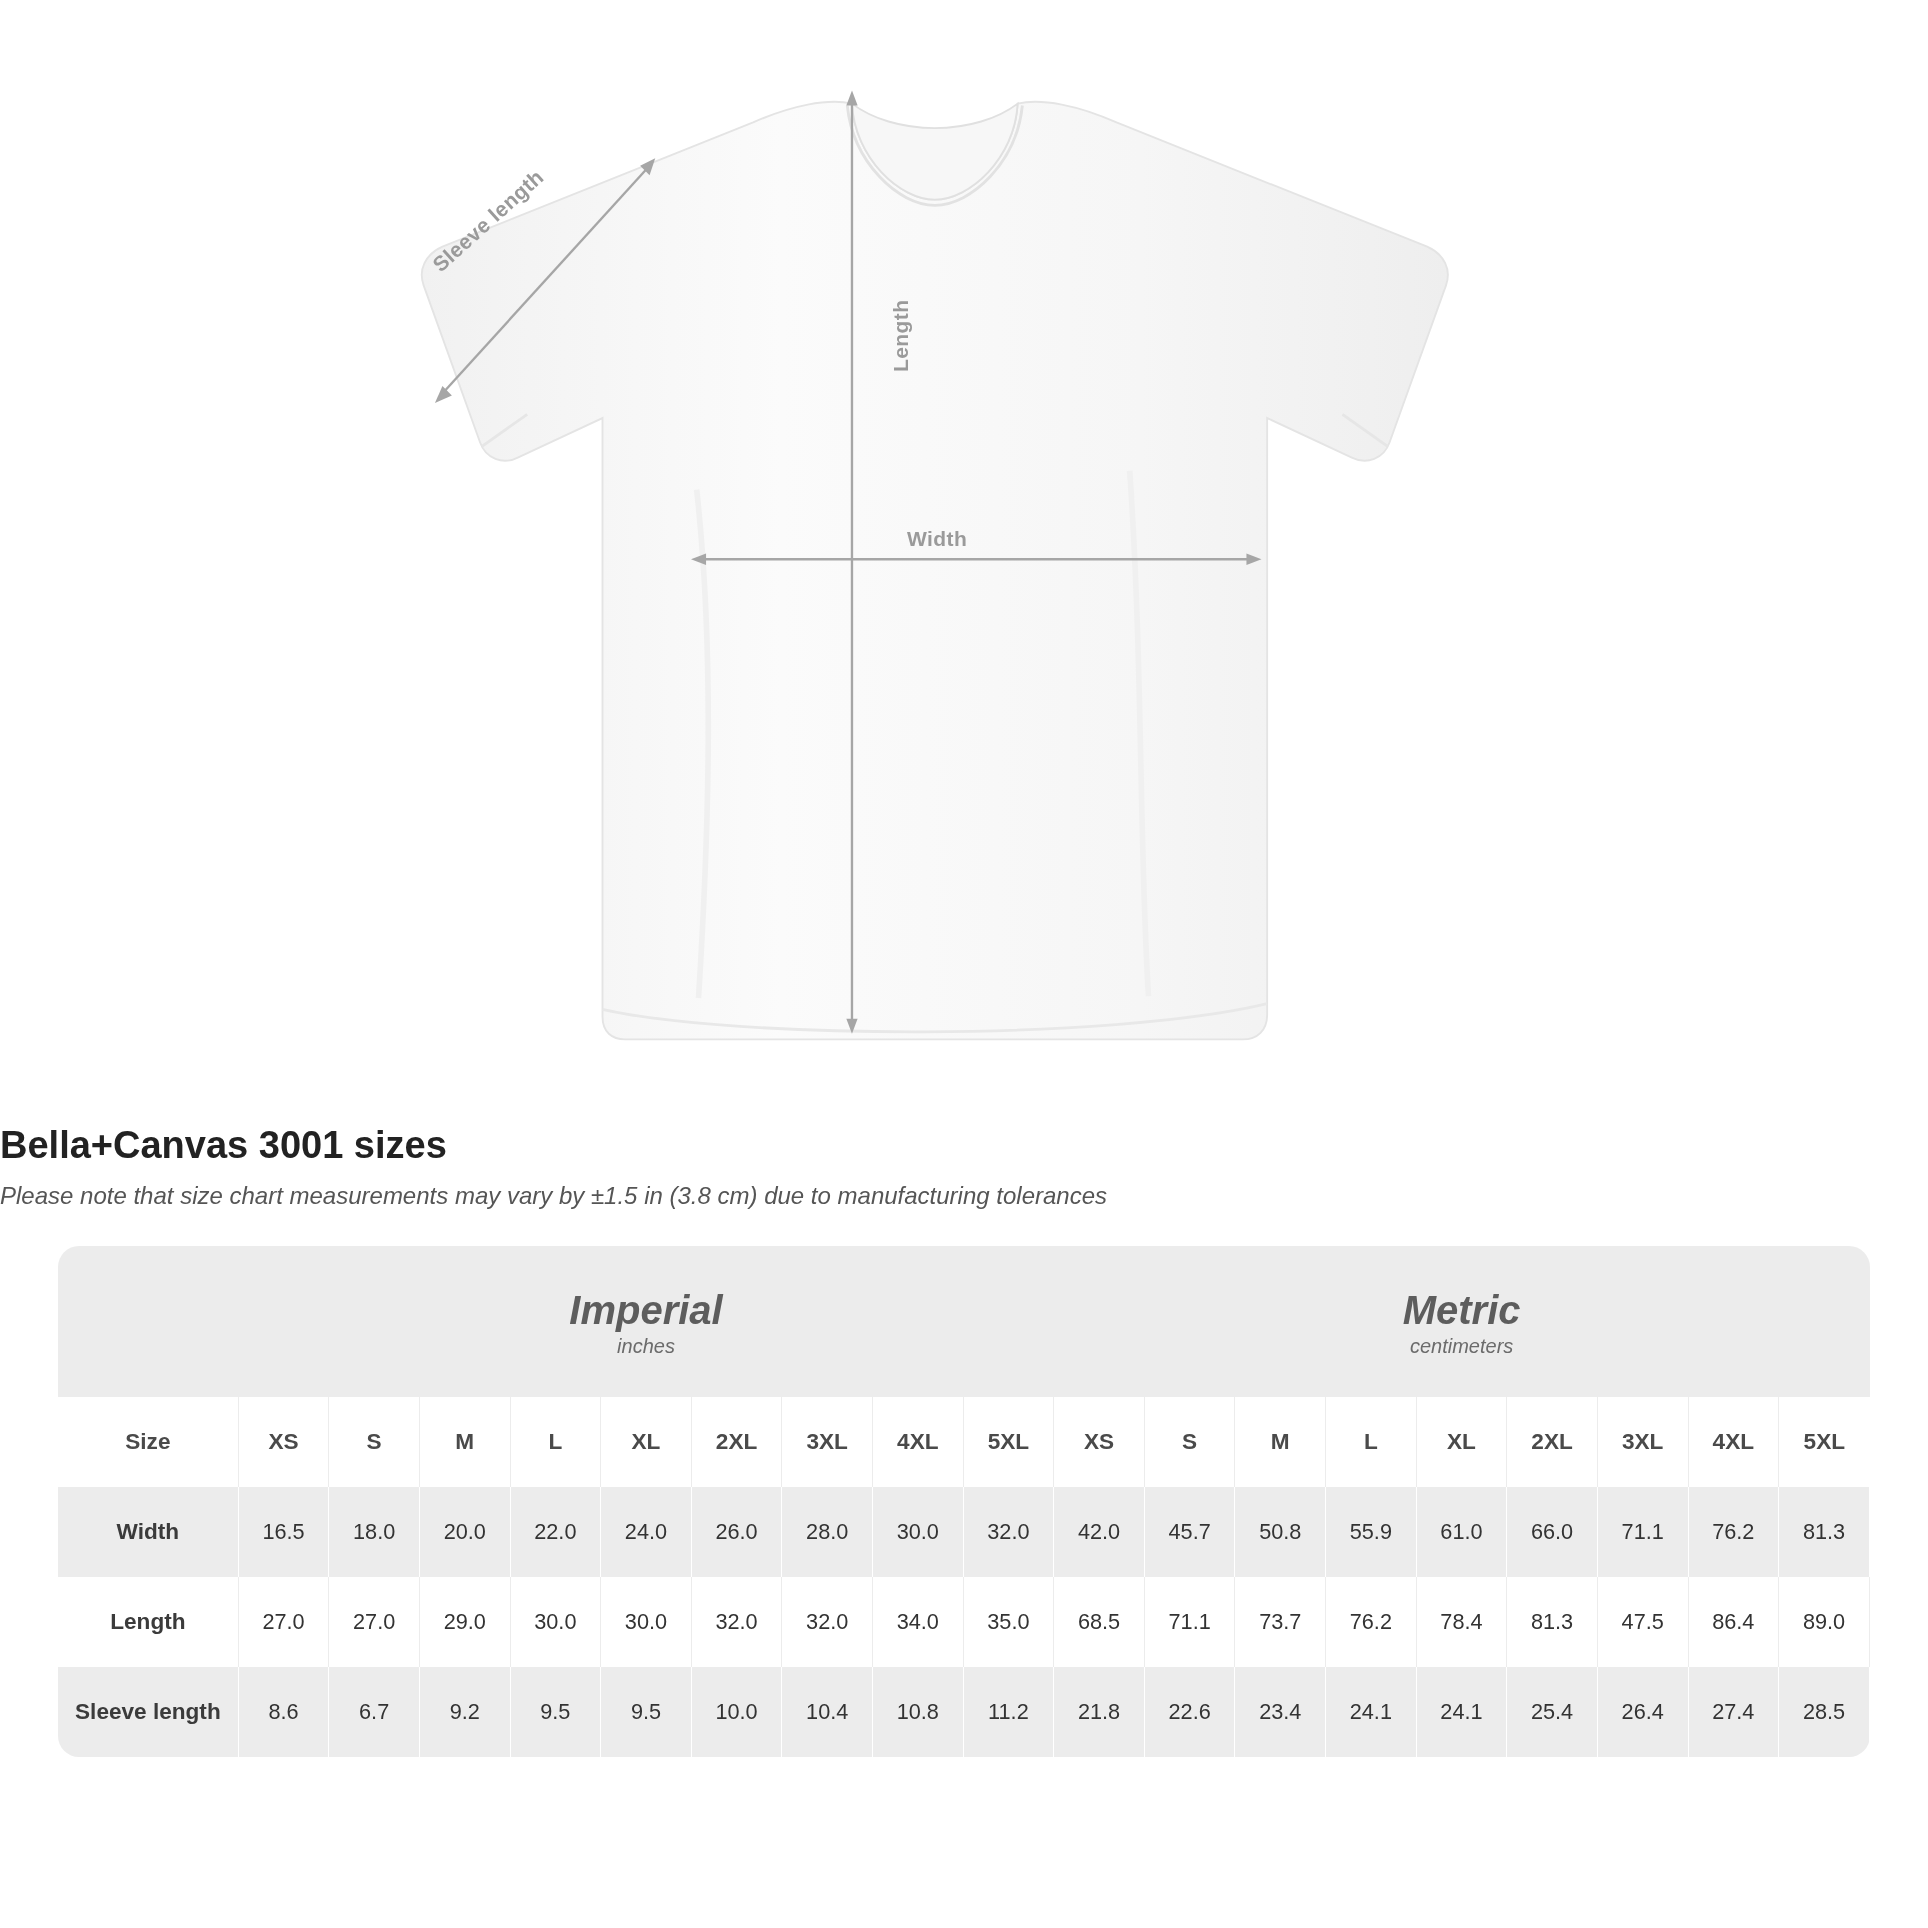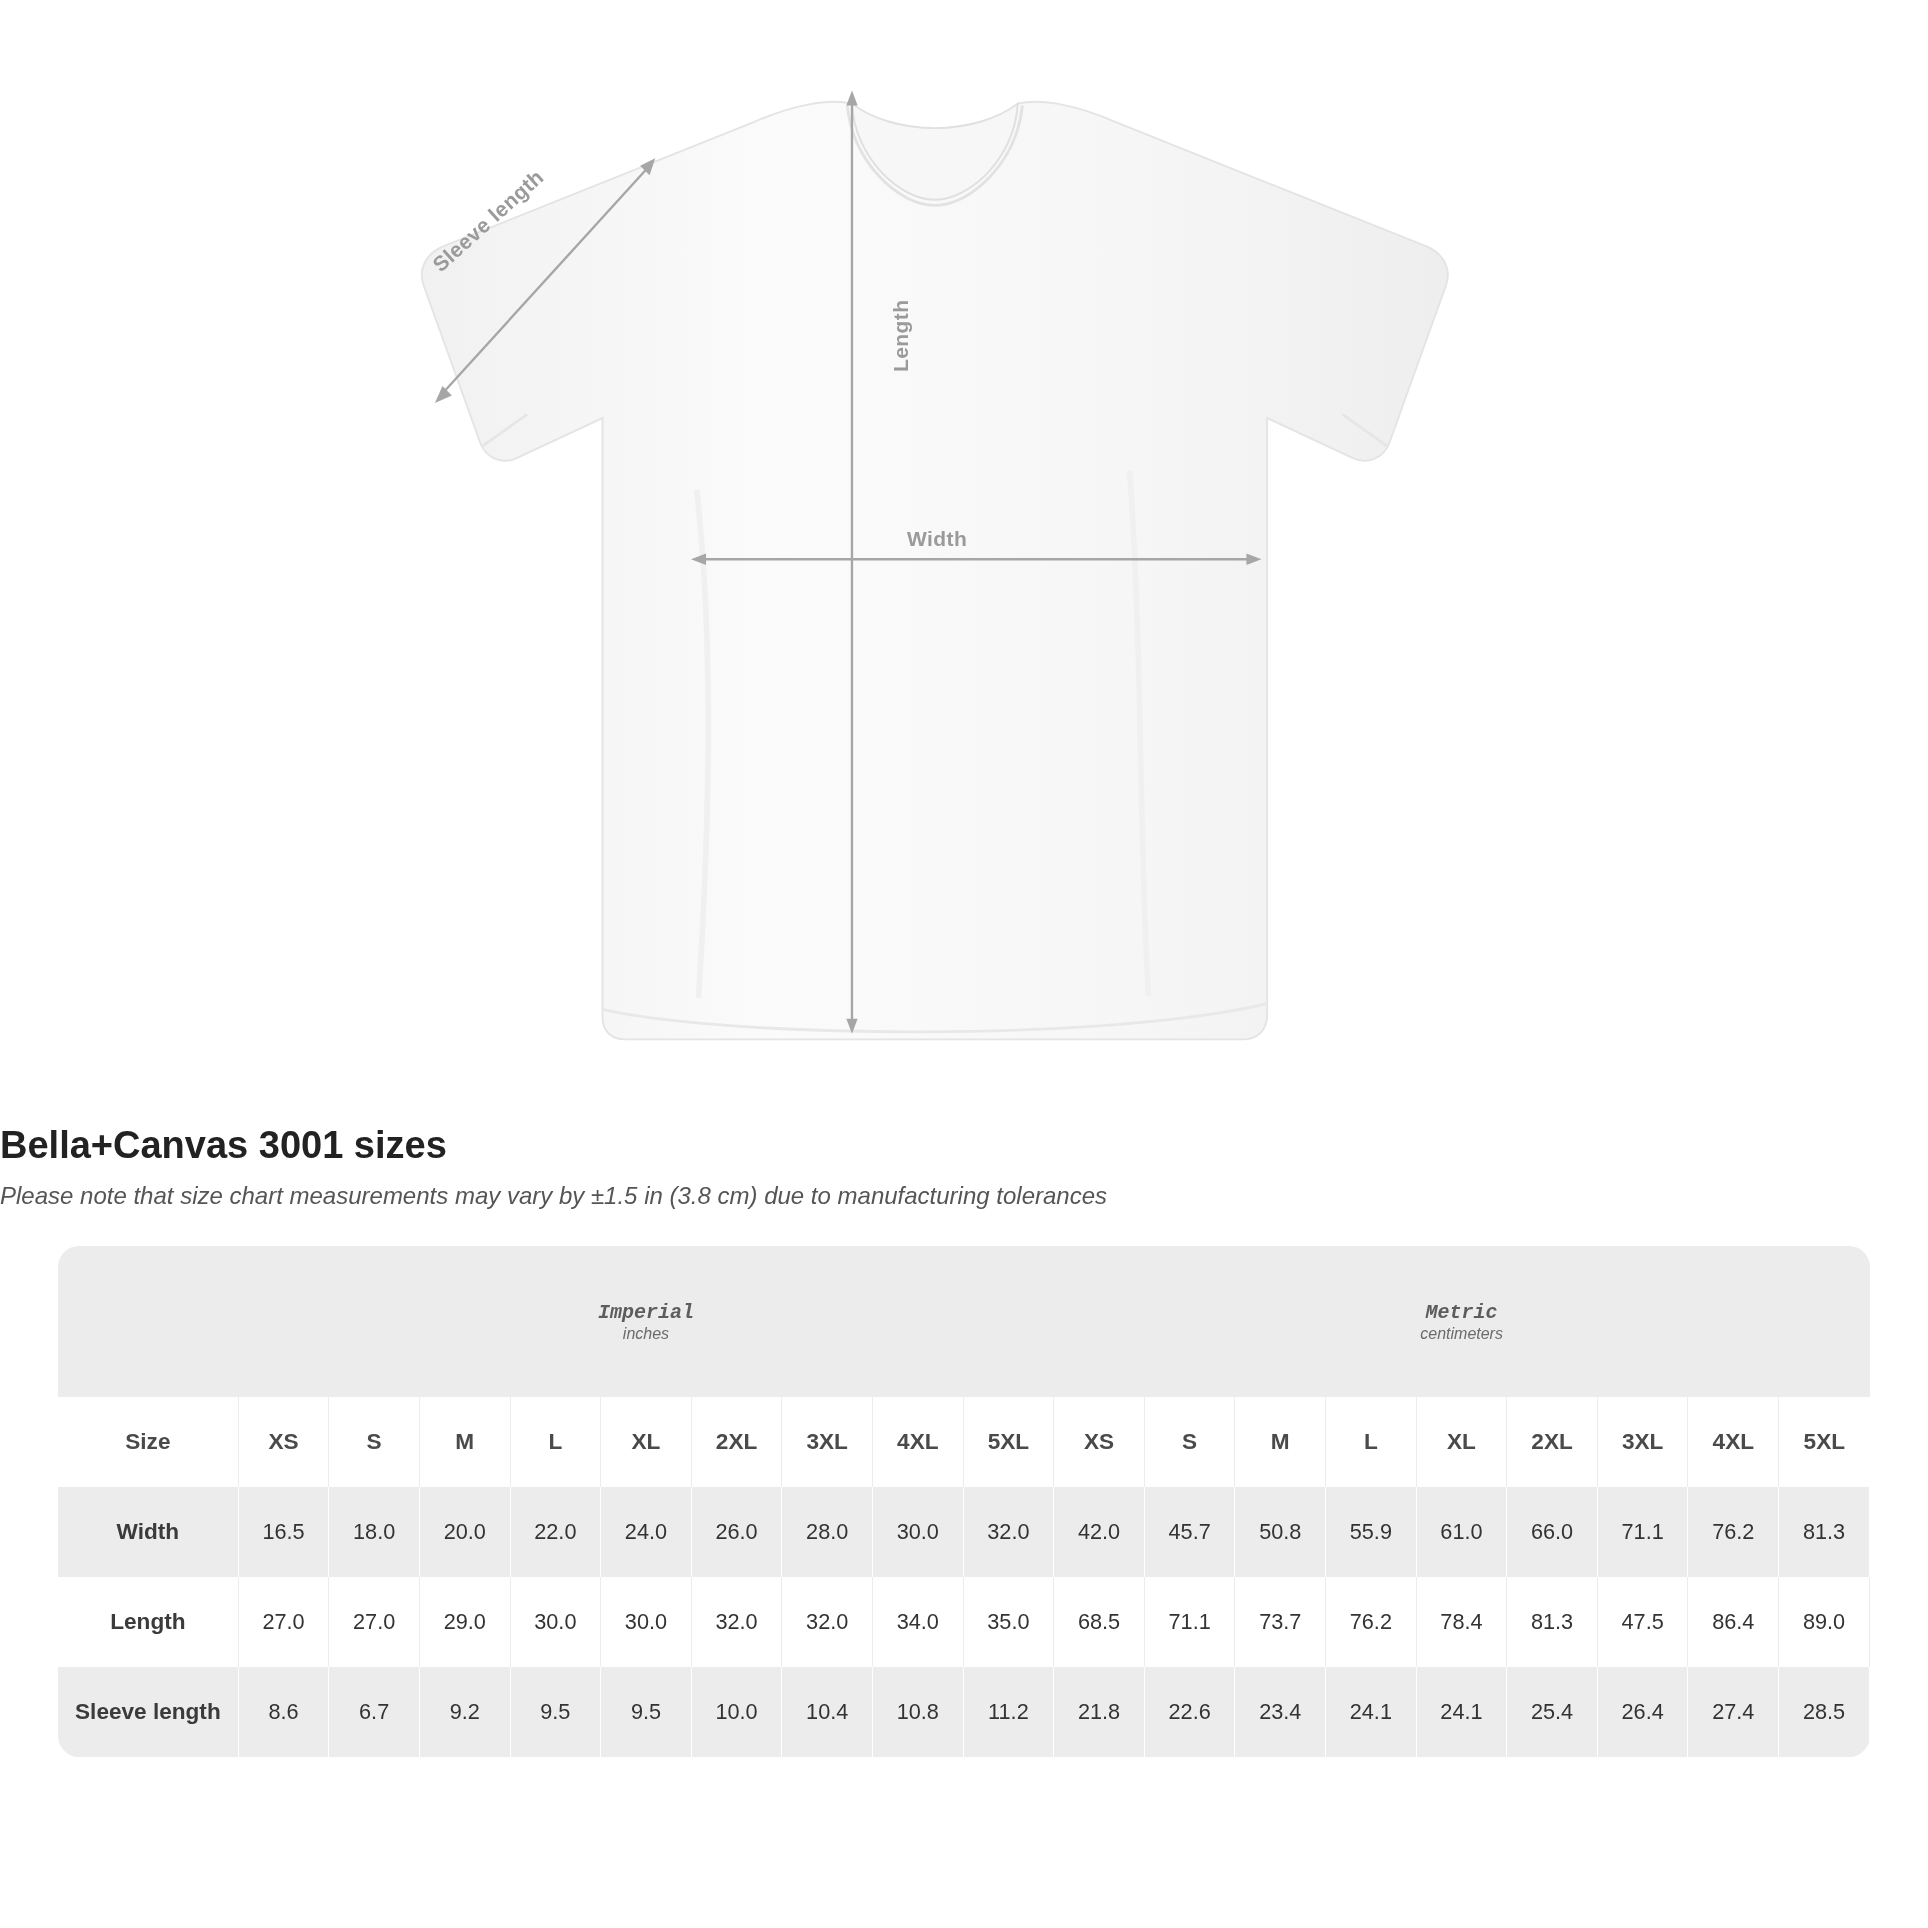--- a/index.html
+++ b/index.html
@@ -87,29 +87,28 @@
     vertical-align: middle;
     font-size: 21.7px;
     color: #333333;
   }
   .unit-head {
     height: 151px;
     background: #ececec;
     color: #5f5f5f;
   }
   .unit-head .u-name {
-    font-size: 20px;
+    font-size: 40px;
     font-style: italic;
     font-weight: bold;
     line-height: 1.25;
     color: #5d5d5d;
-    font-family: Liberation Mono, monospace;
   }
   .unit-head .u-sub {
-    font-size: 16px;
+    font-size: 20px;
     font-style: italic;
     color: #6b6b6b;
   }
   .unit-head.left-round { border-top-left-radius: 21px; }
   .unit-head.right-round { border-top-right-radius: 21px; }
   .corner-cell { background: #ececec; }
   .corner-cell.tl { border-top-left-radius: 21px; }
 
   tr.head-row td {
     height: 90px;

